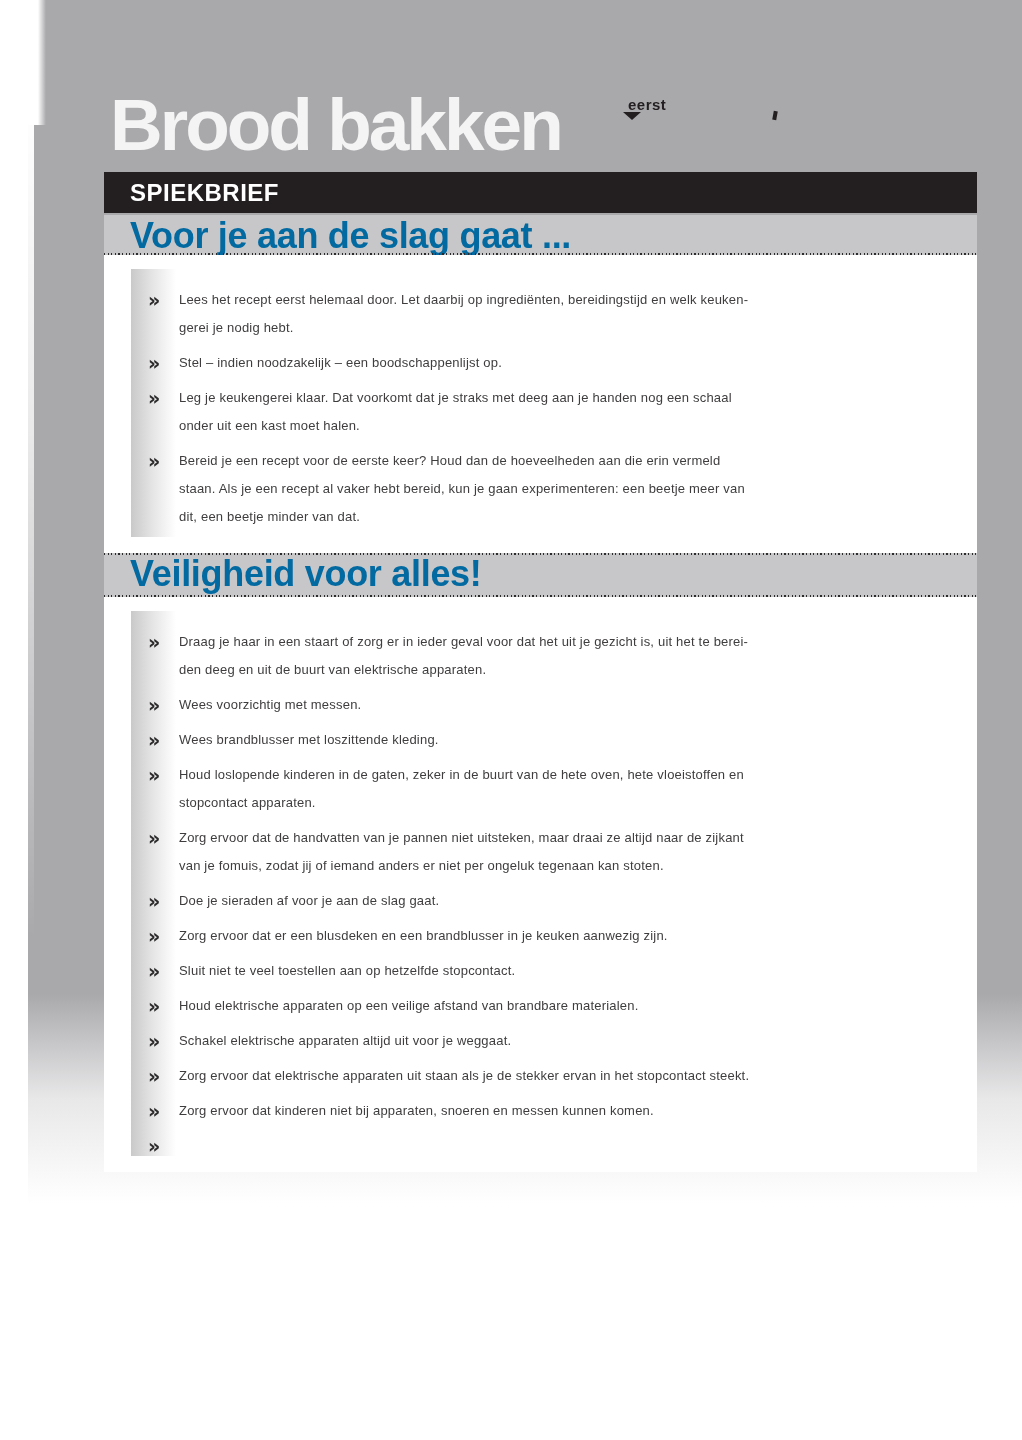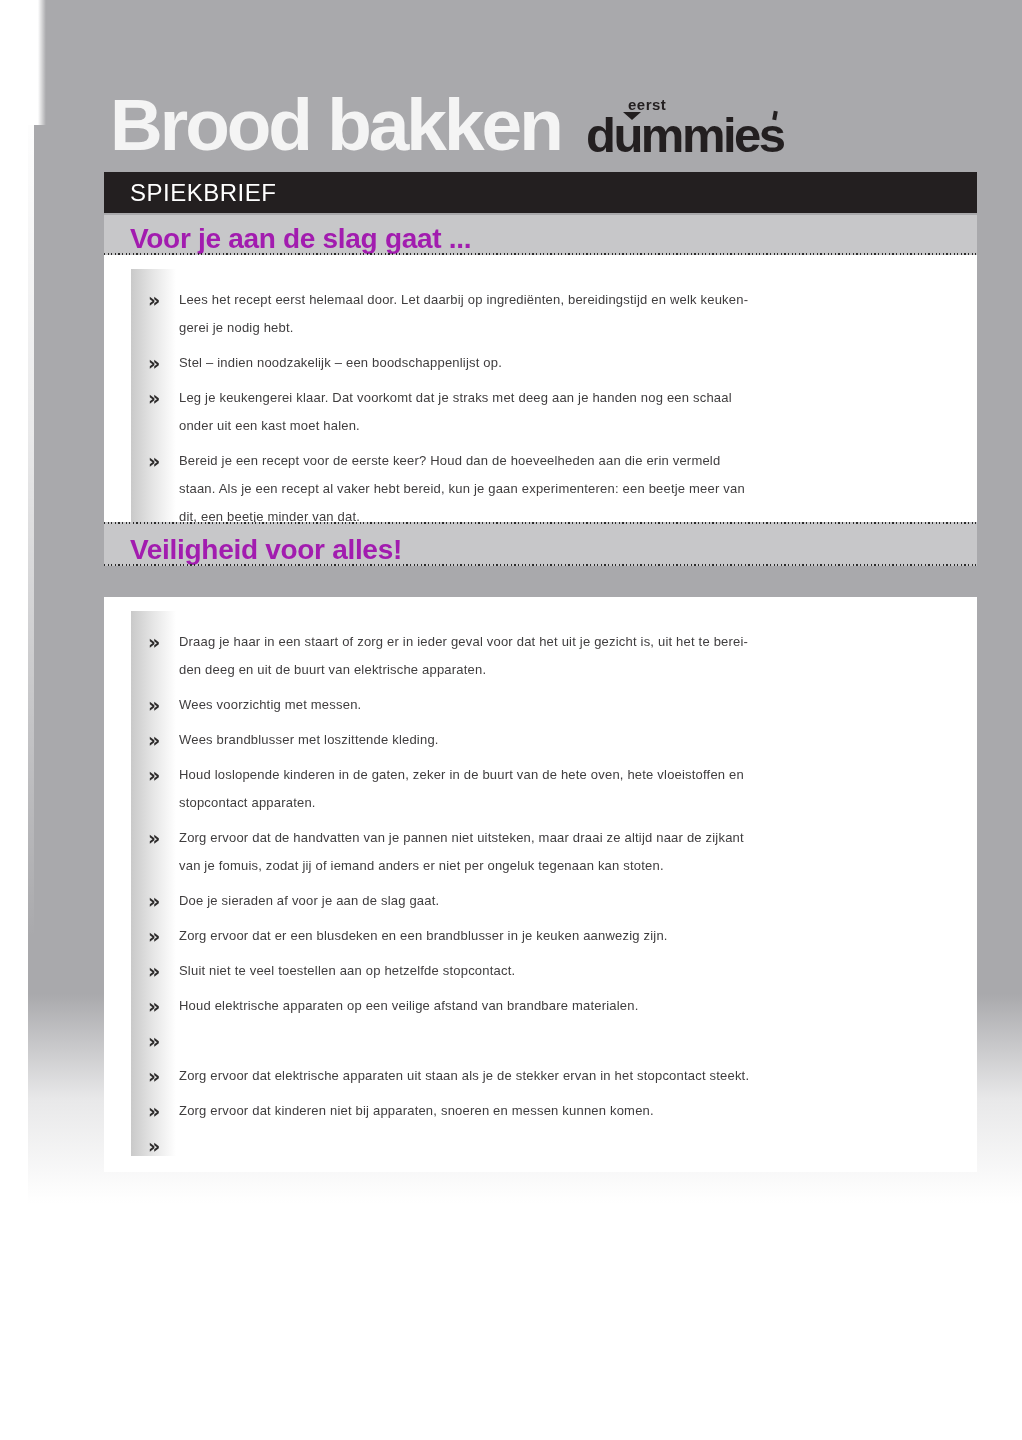--- a/index.html
+++ b/index.html
@@ -22,29 +22,29 @@
   .brand { position:absolute; left:558px; top:96px; width:200px; height:64px; color:#231f20; }
   .brand .voor { position:absolute; left:42px; top:0; font-size:15px; font-weight:bold; letter-spacing:0.5px; }
   .brand .name { position:absolute; left:0; top:11px; font-size:49px; font-weight:bold; letter-spacing:-2.5px; }
   .brand .caret { position:absolute; left:37px; top:16px; width:0; height:0;
     border-left:9px solid transparent; border-right:9px solid transparent; border-top:8px solid #231f20; }
   .brand .tm { position:absolute; left:187px; top:15px; width:4px; height:9px; background:#231f20; transform:rotate(10deg); }
 
   .bar-black {
     position:absolute; left:76px; top:172px; width:873px; height:41px;
     background:#231f20; color:#ffffff; display:flex; align-items:center;
-    box-sizing:border-box; padding-left:26px; font-size:24px; font-weight:normal; letter-spacing:0.5px;
+    box-sizing:border-box; padding-left:26px; font-size:24px; font-weight:bold; letter-spacing:0.5px;
   }
   .bar-gray {
-    position:absolute; left:76px; width:873px; background:#c7c7c9; color:#a21caf;
-    display:flex; align-items:flex-end; box-sizing:border-box; padding-left:26px;
-    font-size:28px; font-weight:bold; letter-spacing:-0.3px;
+    position:absolute; left:76px; width:873px; background:#c7c7c9; color:#0369a1;
+    display:flex; align-items:flex-start; box-sizing:border-box; padding-left:26px;
+    font-size:36px; font-weight:bold; letter-spacing:-0.3px;
   }
   .bar-gray.first { top:215px; height:40px; }
-  .bar-gray.second { top:522px; height:44px; }
+  .bar-gray.second { top:553px; height:44px; }
   .dots { position:absolute; left:0; right:0; height:2px;
     background-image:repeating-linear-gradient(to right, #2b2b2b 0 1.2px, transparent 1.2px 3.6px); }
   .dots.bottom { bottom:0; }
   .dots.top { top:0; }
 
   .panel { position:absolute; left:76px; width:873px; background:#ffffff; }
   .panel.first { top:255px; height:298px; }
   .panel.second { top:597px; height:575px; }
   .strip { position:absolute; left:27px; top:14px; bottom:16px; width:45px;
     background:linear-gradient(to right, #c9c9c9 0%, #e6e6e6 50%, #ffffff 100%); }
@@ -60,21 +60,20 @@
 
 <div class="page">
   <div class="edge-top-left"></div>
   <div class="edge-left"></div>
 
   <div class="title">Brood bakken</div>
 
   <div class="brand">
     <span class="voor">eerst</span>
     <span class="caret"></span>
-    <span class="name">dummies</span>
     <span class="tm"></span>
   </div>
 
   <div class="bar-black">
     <span>SPIEKBRIEF</span>
   </div>
 
   <div class="bar-gray first">
     <span>Voor je aan de slag gaat ...</span>
     <div class="dots bottom"></div>
@@ -149,20 +148,21 @@
       <div class="item">
         <span class="marker">»</span>
         <span class="itext">Sluit niet te veel toestellen aan op hetzelfde stopcontact.</span>
       </div>
       <div class="item">
         <span class="marker">»</span>
         <span class="itext">Houd elektrische apparaten op een veilige afstand van brandbare materialen.</span>
       </div>
       <div class="item">
         <span class="marker">»</span>
+        <span class="itext">Schakel elektrische apparaten altijd uit voor je weggaat.</span>
       </div>
       <div class="item">
         <span class="marker">»</span>
         <span class="itext">Zorg ervoor dat elektrische apparaten uit staan als je de stekker ervan in het stopcontact steekt.</span>
       </div>
       <div class="item">
         <span class="marker">»</span>
         <span class="itext">Zorg ervoor dat kinderen niet bij apparaten, snoeren en messen kunnen komen.</span>
       </div>
       <div class="item">

